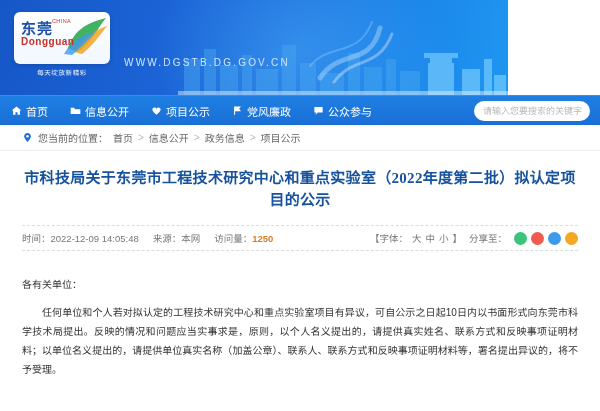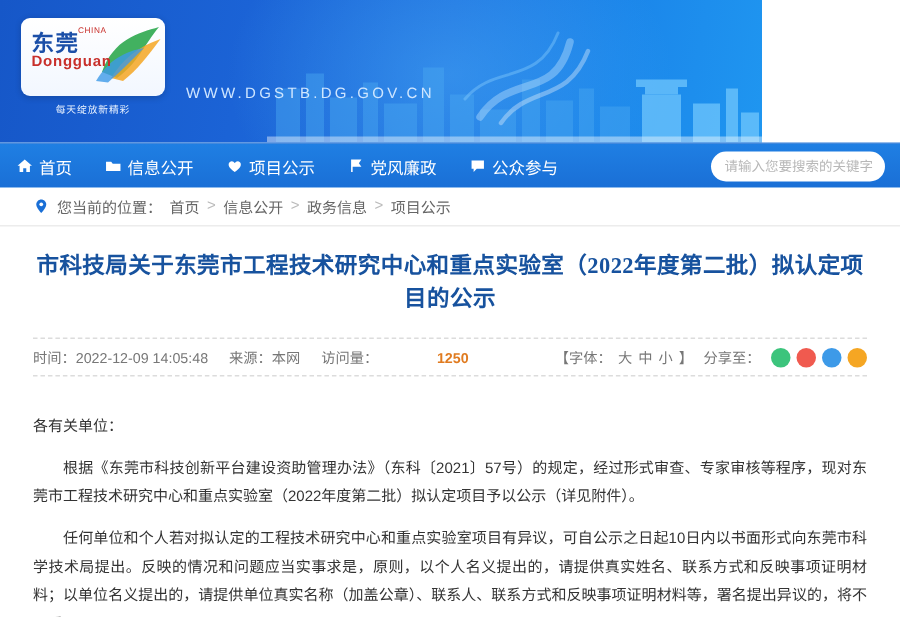--- a/index.html
+++ b/index.html
@@ -276,21 +276,21 @@
 
   <div class="article" data-name="article">
 
     <div class="art-title" data-name="page-title">市科技局关于东莞市工程技术研究中心和重点实验室（2022年度第二批）拟认定项目的公示</div>
 
     <div class="meta" data-name="article-meta">
       <div class="meta-left" data-name="article-meta-left">
         <span data-name="publish-time">时间：2022-12-09 14:05:48</span>
         <span data-name="article-source">来源：本网</span>
         <span data-name="visit-count-group">
-          <span data-name="visit-count-label">访问量：</span><span style="color:#e07b20;font-weight:bold;margin-left:39px;" data-name="visit-count-value">1250</span>
+          <span data-name="visit-count-label">访问量：</span><span style="color:#e07b20;font-weight:bold;" data-name="visit-count-value">1250</span>
         </span>
       </div>
       <div class="meta-right" data-name="article-meta-right">
         <span class="fs-group" data-name="font-size-control">
           <span data-name="font-size-label">【字体：</span>
           <span data-name="font-size-large">大</span>
           <span data-name="font-size-medium">中</span>
           <span data-name="font-size-small">小</span>
           <span data-name="font-size-close">】</span>
         </span>
@@ -299,19 +299,18 @@
           <span class="dot g" data-name="wechat-icon"></span>
           <span class="dot r" data-name="weibo-icon"></span>
           <span class="dot b" data-name="qq-icon"></span>
           <span class="dot o" data-name="star-icon"></span>
         </span>
       </div>
     </div>
 
     <div class="body-text" data-name="article-body">
       <p class="noindent" data-name="article-paragraph-salutation">各有关单位：</p>
-      <p data-name="article-paragraph-1">根据《东莞市科技创新平台建设资助管理办法》（东科〔2021〕57号）的规定，经过形式审查、专家审核等程序，现对东莞市工程技术研究中心和重点实验室（2022年度第二批）拟认定项目予以公示（详见附件）。</p>
       <p data-name="article-paragraph-2">任何单位和个人若对拟认定的工程技术研究中心和重点实验室项目有异议，可自公示之日起10日内以书面形式向东莞市科学技术局提出。反映的情况和问题应当实事求是，原则，以个人名义提出的，请提供真实姓名、联系方式和反映事项证明材料；以单位名义提出的，请提供单位真实名称（加盖公章）、联系人、联系方式和反映事项证明材料等，署名提出异议的，将不予受理。</p>
 
     </div>
 
   </div>
 </div>
 
 </body></html>

